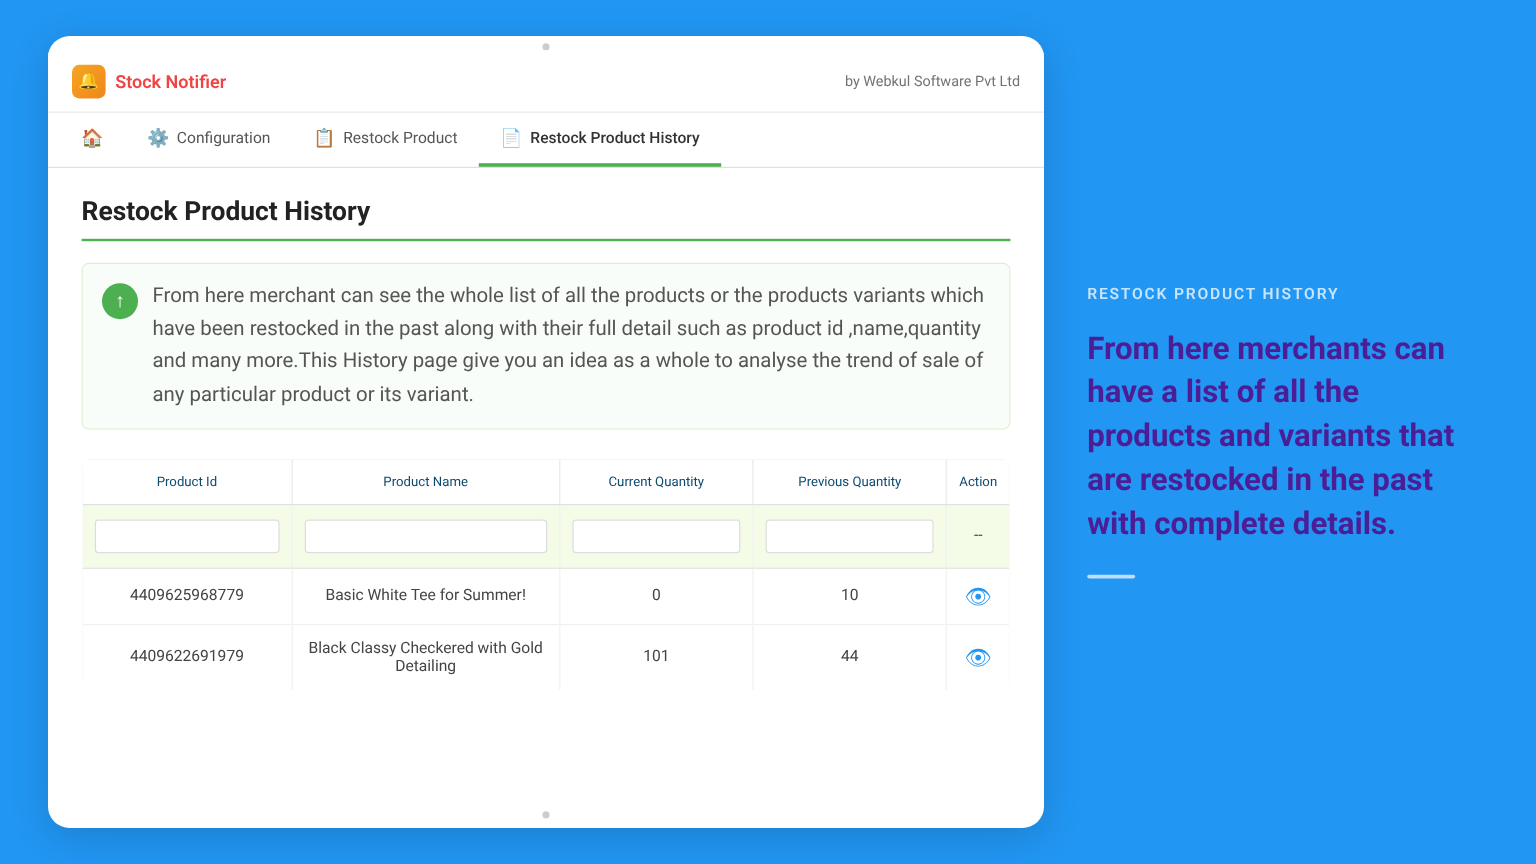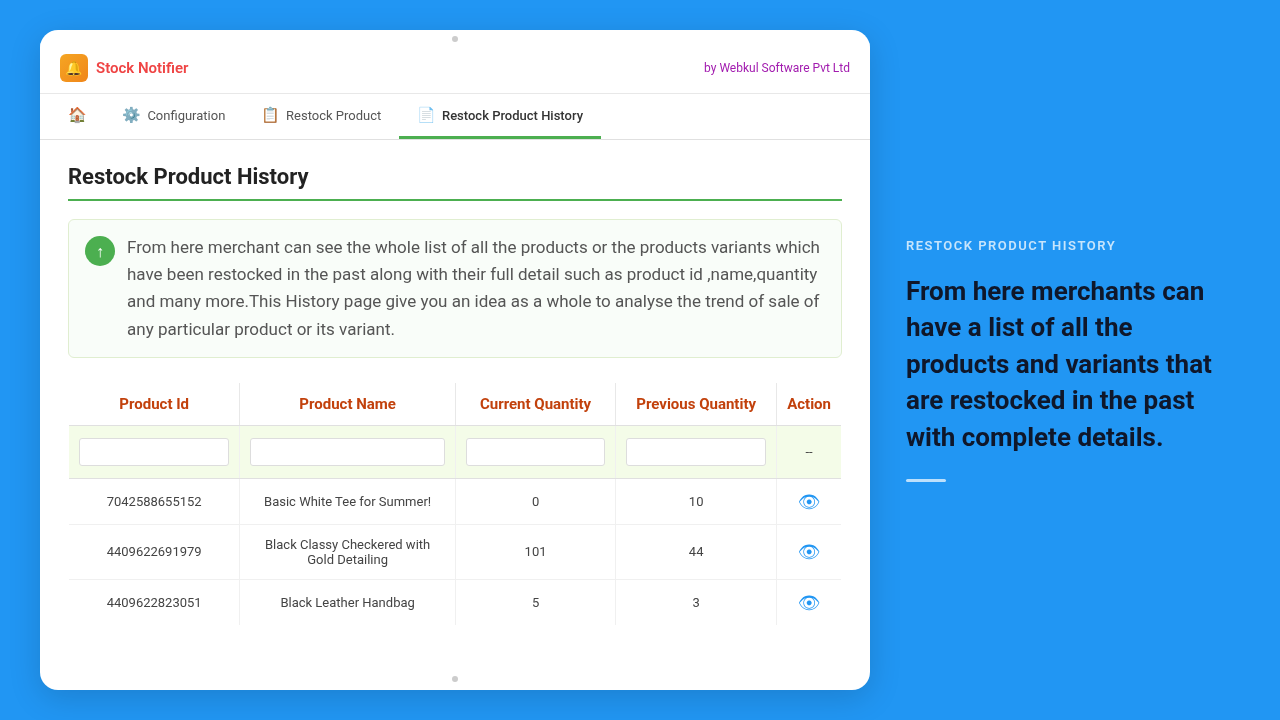--- a/index.html
+++ b/index.html
@@ -64,21 +64,21 @@
     }
 
     .brand-name {
       font-size: 15px;
       font-weight: 600;
       color: #ef4444;
     }
 
     .by-webkul {
       font-size: 12px;
-      color: #a21caf;
+      color: #737373;
     }
 
     
     .nav-tabs {
       display: flex;
       border-bottom: 1px solid #e0e0e0;
       background: #fff;
       padding: 0 10px;
     }
 
@@ -166,23 +166,23 @@
       border-radius: 6px;
       overflow: hidden;
     }
 
     .data-table thead tr {
       background: #fff;
     }
 
     .data-table th {
       padding: 12px 10px;
-      font-size: 15px;
-      font-weight: 700;
-      color: #c2410c;
+      font-size: 11px;
+      font-weight: 400;
+      color: #0c4a6e;
       text-align: center;
       border-bottom: 1px solid #e0e0e0;
       border-right: 1px solid #e8e8e8;
     }
 
     .data-table th:last-child {
       border-right: none;
     }
 
     
@@ -249,21 +249,21 @@
       letter-spacing: 1.5px;
       color: rgba(255,255,255,0.75);
       text-transform: uppercase;
       margin-bottom: 20px;
     }
 
     .right-description {
       font-size: 26px;
       font-weight: 700;
       line-height: 1.4;
-      color: #0f172a;
+      color: #4c1d95;
       margin-bottom: 24px;
     }
 
     .right-divider {
       width: 40px;
       height: 3px;
       background: #fff;
       opacity: 0.7;
       border-radius: 2px;
     }
@@ -348,46 +348,37 @@
         <tbody id="table-body">
 
           <tr class="filter-row">
             <td><input class="filter-input" type="text" style=""></td>
             <td><input class="filter-input" type="text" style=""></td>
             <td><input class="filter-input" type="text" style=""></td>
             <td><input class="filter-input" type="text" style=""></td>
             <td class="dash-cell">--</td>
           </tr>
         <tr>
-      <td>7042588655152</td>
+      <td>4409625968779</td>
       <td>Basic White Tee for Summer!</td>
       <td>0</td>
       <td>10</td>
       <td>
         <span class="action-eye">👁</span>
       </td>
     </tr>
             <tr>
       <td>4409622691979</td>
       <td>Black Classy Checkered with Gold Detailing</td>
       <td>101</td>
       <td>44</td>
       <td>
         <span class="action-eye">👁</span>
       </td>
     </tr>
-            <tr>
-      <td>4409622823051</td>
-      <td>Black Leather Handbag</td>
-      <td>5</td>
-      <td>3</td>
-      <td>
-        <span class="action-eye">👁</span>
-      </td>
-    </tr>
           </tbody>
       </table>
     </div>
 
     <div class="card-bottom">
       <div class="dot"></div>
     </div>
   </div>
 
   <div class="right-panel">

